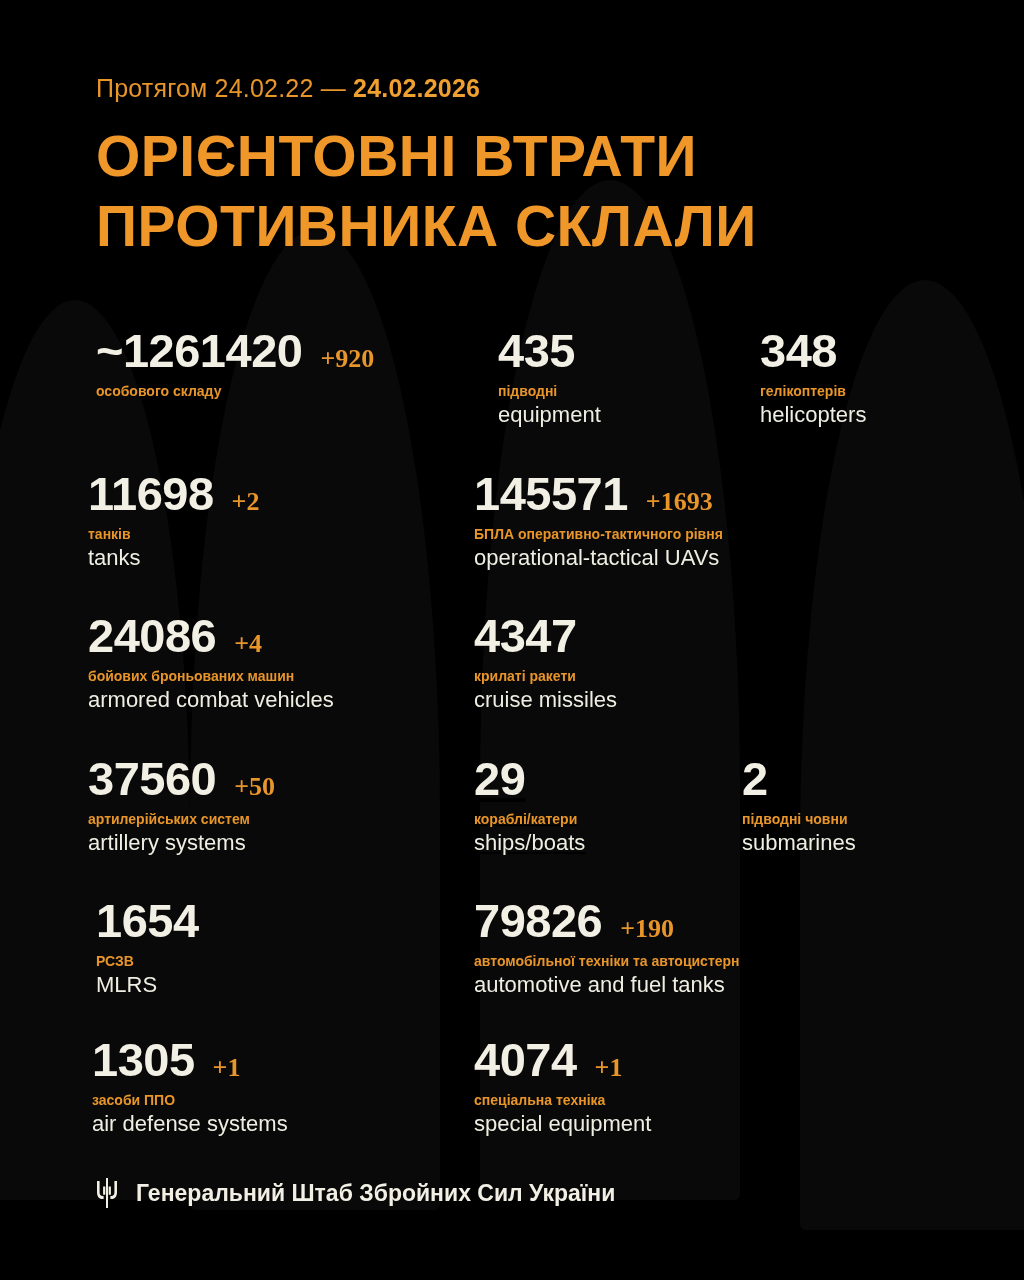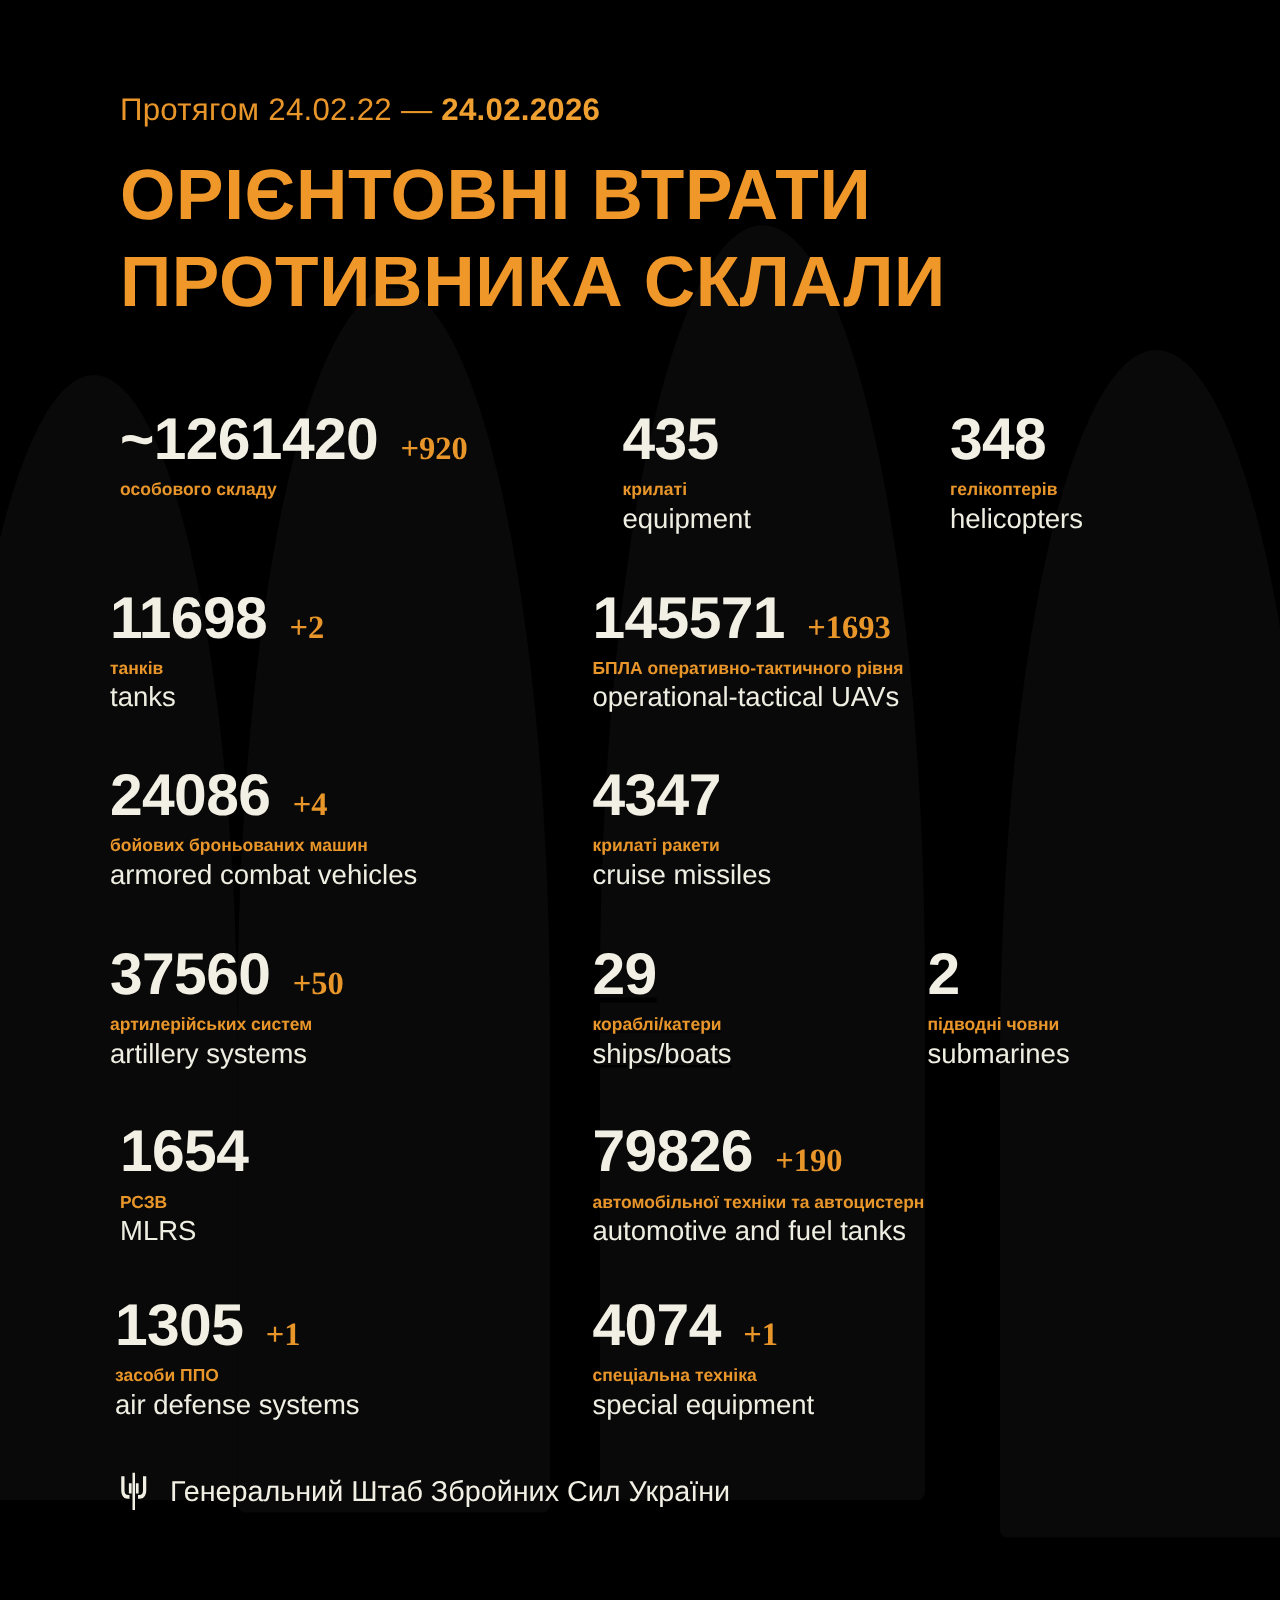--- a/index.html
+++ b/index.html
@@ -100,21 +100,21 @@
     align-items: center;
     gap: 18px;
   }
   .trident {
     width: 22px;
     height: 30px;
     display: block;
   }
   .footer-text {
     font-size: 23px;
-    font-weight: normal;
+    font-weight: bold;
     color: #f2f0e4;
     white-space: nowrap;
   }
 </style>
 </head>
 <body>
 
 <div id="page">
 
   <div class="bg-shape bg1"></div>
@@ -141,21 +141,21 @@
         <span class="delta">+920</span>
       </div>
       <div class="label-ua">особового складу</div>
     </div>
 
     <div class="stat" style="left:474px; top:327px;margin-left:24px;">
       <div class="num-row">
         <span class="value">435</span>
         <span class="delta"></span>
       </div>
-      <div class="label-ua">крилаті</div>
+      <div class="label-ua">підводні</div>
       <div class="label-en">equipment</div>
     </div>
 
     <div class="stat" style="left:760px; top:327px;">
       <div class="num-row">
         <span class="value">348</span>
         <span class="delta"></span>
       </div>
       <div class="label-ua">гелікоптерів</div>
       <div class="label-en">helicopters</div>

